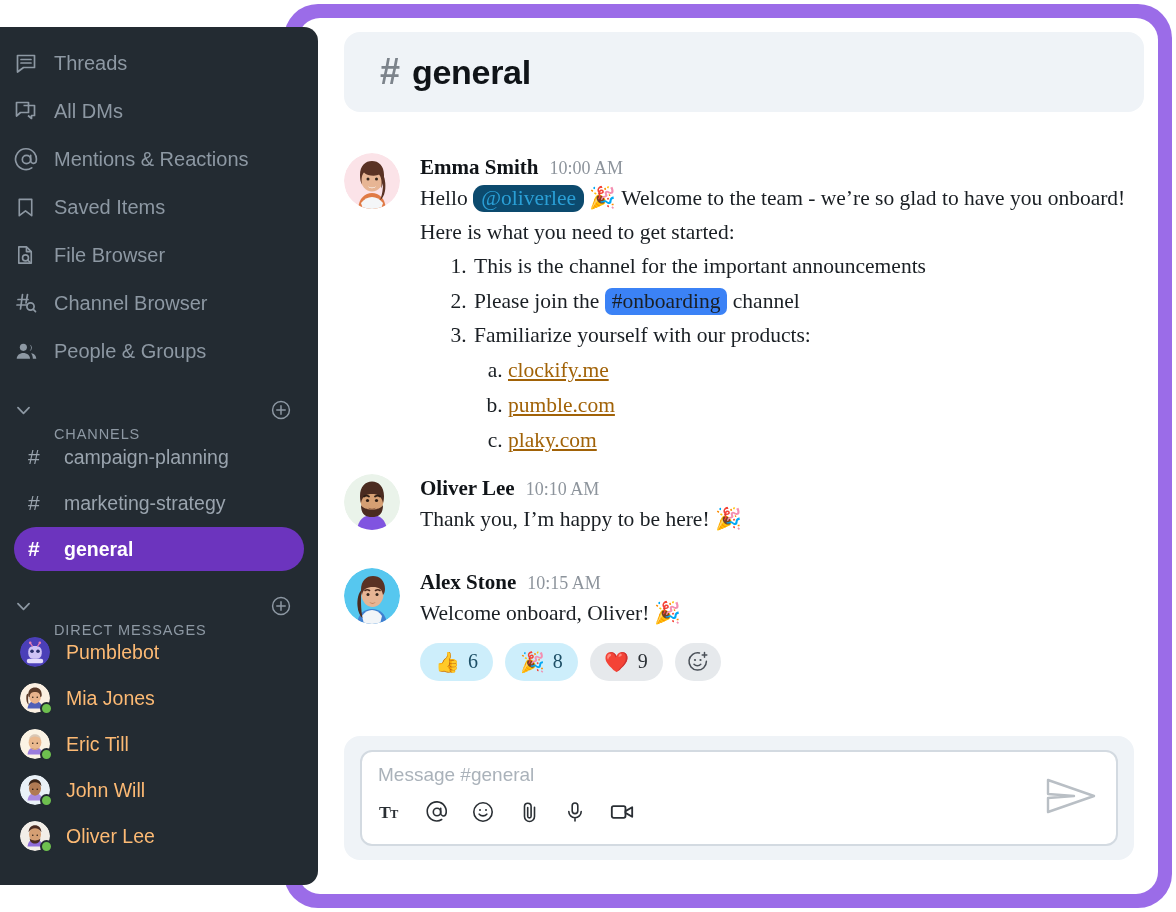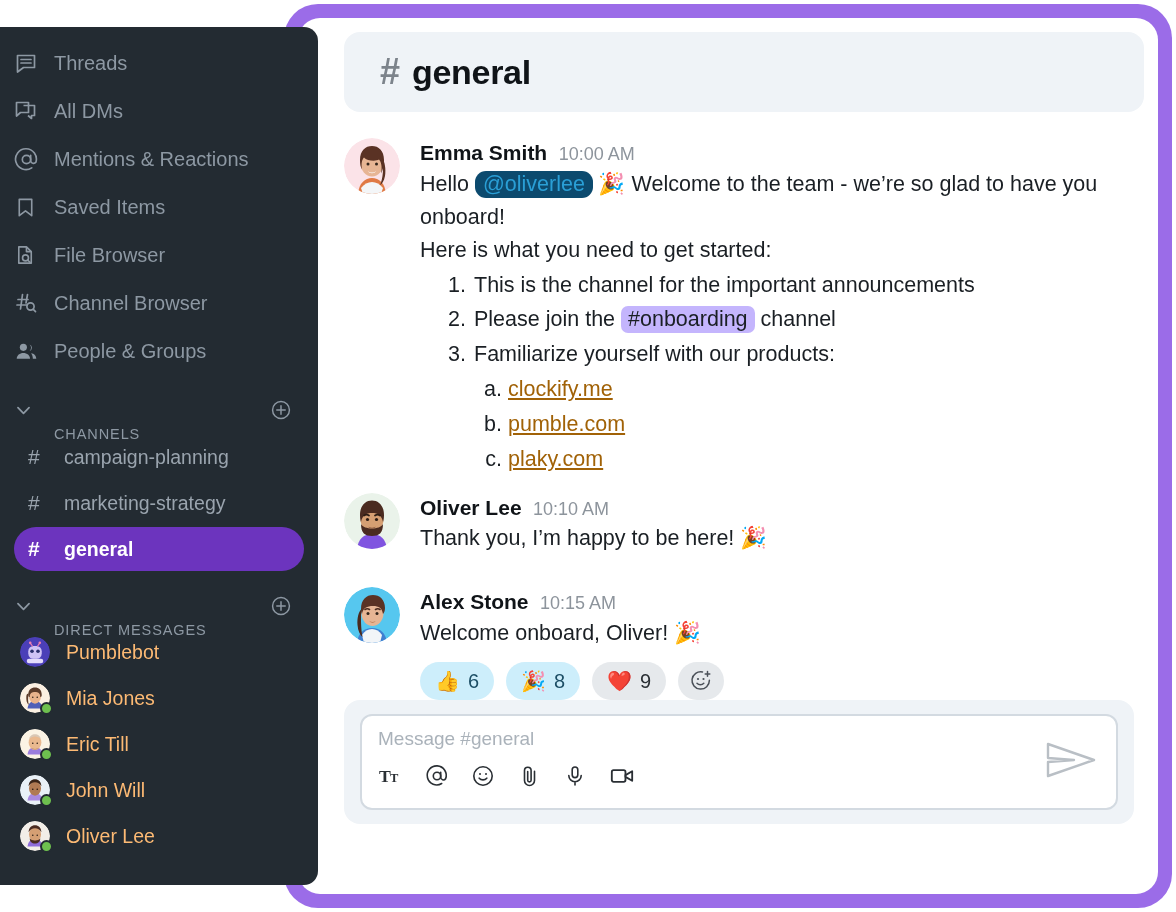--- a/index.html
+++ b/index.html
@@ -180,21 +180,21 @@
     margin-right: 12px;
     line-height: 1;
   }
   .chan-header .h-name {
     font-size: 34px;
     font-weight: 700;
     color: #101418;
     letter-spacing: -0.3px;
   }
 
-  .messages { padding-top: 10px; }
+  .messages { padding-top: 25px; font-family: Liberation Serif, serif; }
 
   .msg {
     display: flex;
     margin-top: 16px;
   }
   .msg-avatar {
     width: 56px; height: 56px; min-width: 56px;
     border-radius: 50%;
     overflow: hidden;
     margin-right: 20px;
@@ -220,21 +220,21 @@
     line-height: 1.55;
   }
 
   .mention {
     background: #0c4a6e;
     color: #2a9fd6;
     border-radius: 11px;
     padding: 1px 8px 2px 8px;
   }
   .chan-ref {
-    background: #c4b5fd;
+    background: #3b82f6;
     border-radius: 7px;
     padding: 1px 7px 2px 7px;
     color: #1a1f24;
   }
   .link { color: #a16207; }
 
   ol.lvl1 {
     list-style: decimal;
     margin: 0 0 0 52px;
     font-size: 21.5px;
@@ -274,21 +274,21 @@
     border-radius: 19px;
     background: #e6e9ec;
     display: flex; align-items: center; justify-content: center;
     cursor: pointer;
   }
 
   
   .composer-wrap {
     position: absolute;
     left: 0;
-    top: 668px;
+    top: 704px;
     width: 790px;
     height: 124px;
     background: #eff3f7;
     border-radius: 16px;
     padding: 14px 16px;
   }
   .composer {
     position: relative;
     width: 100%;
     height: 96px;

